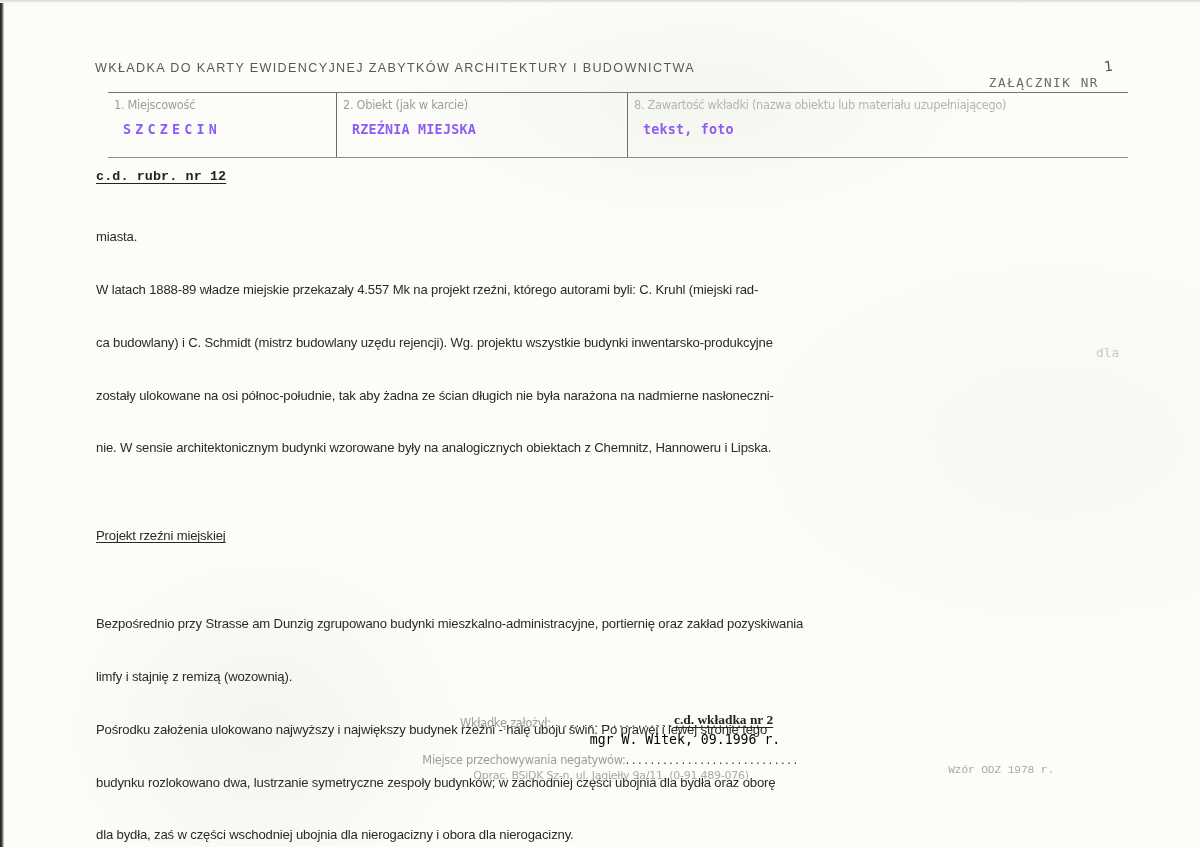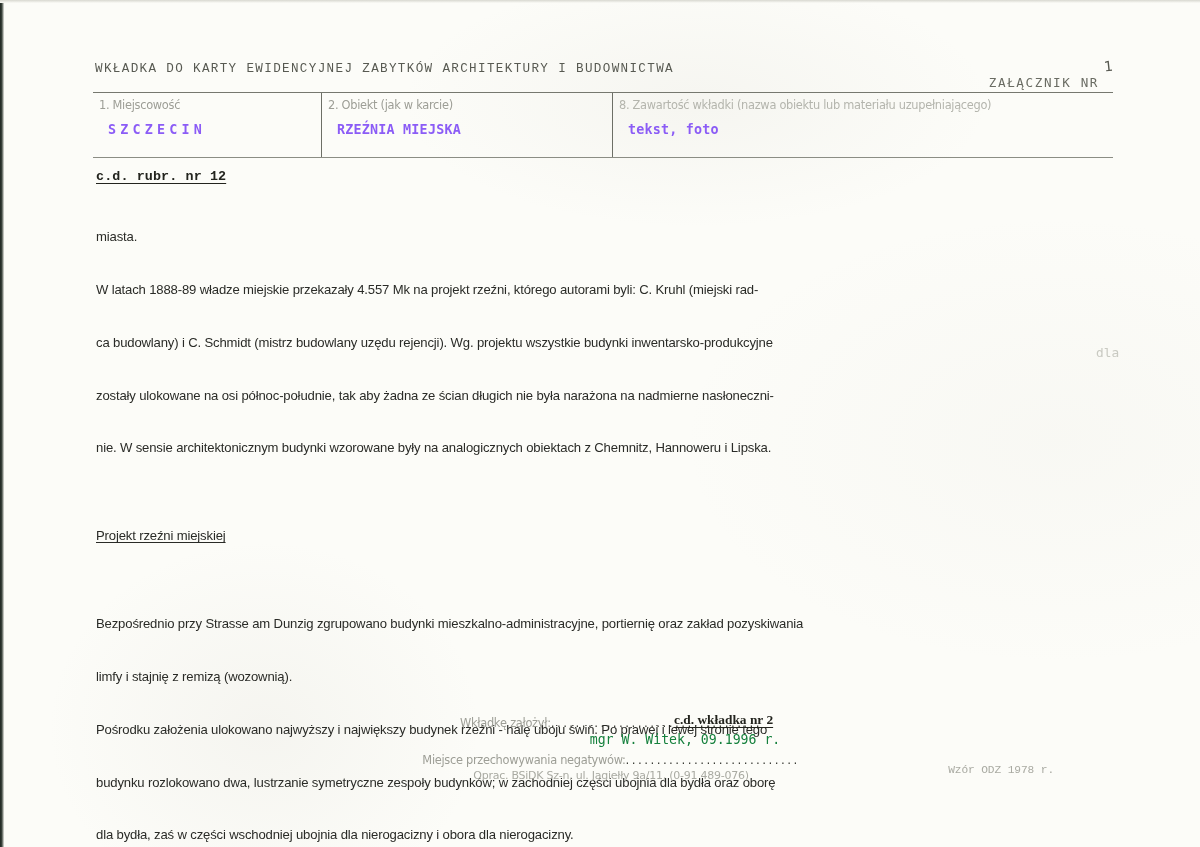--- a/index.html
+++ b/index.html
@@ -75,21 +75,21 @@
   
   .doc-head {
     position: absolute;
     left: 95px; top: 60px;
     width: 1020px;
     display: flex;
     justify-content: space-between;
     align-items: baseline;
   }
   .doc-head-title {
-    font-family: Liberation Mono, monospace;
+    font-family: Liberation Sans, sans-serif;
     font-size: 12.6px;
     letter-spacing: 1.35px;
     color: #585a52;
     white-space: pre;
   }
   .doc-head-annex {
     font-family: "DejaVu Sans Mono", monospace;
     font-size: 12.6px;
     letter-spacing: 1.6px;
     color: #6a6c63;
@@ -102,21 +102,21 @@
     right: 0; top: -2px;
     font-family: "DejaVu Sans", sans-serif;
     font-size: 14px;
     color: #55574f;
     transform: rotate(-6deg);
   }
 
   
   .form-table {
     position: absolute;
-    left: 93px; top: 92px;
+    left: 108px; top: 92px;
     width: 1020px; height: 66px;
     border-top: 1.6px solid #76786f;
     border-bottom: 1.6px solid #8b8d84;
     display: flex;
     box-sizing: border-box;
   }
   .cell {
     position: relative;
     padding: 5px 0 0 6px;
     box-sizing: border-box;
@@ -184,21 +184,21 @@
     font-family: "DejaVu Sans", sans-serif;
     color: #3a3b35;
     letter-spacing: 2.4px;
     font-size: 12px;
   }
   .foot-sig {
     display: block;
     padding-left: 148px;
     font-family: "DejaVu Sans Mono", monospace;
     font-size: 13.2px;
-    color: #15803d;
+    color: #000000;
     white-space: pre;
   }
   .cd-next {
     position: absolute;
     left: 578px; top: 0;
     font-family: Liberation Serif, serif;
     font-weight: bold;
     font-size: 13.4px;
     color: #23241e;
     text-decoration: underline;

